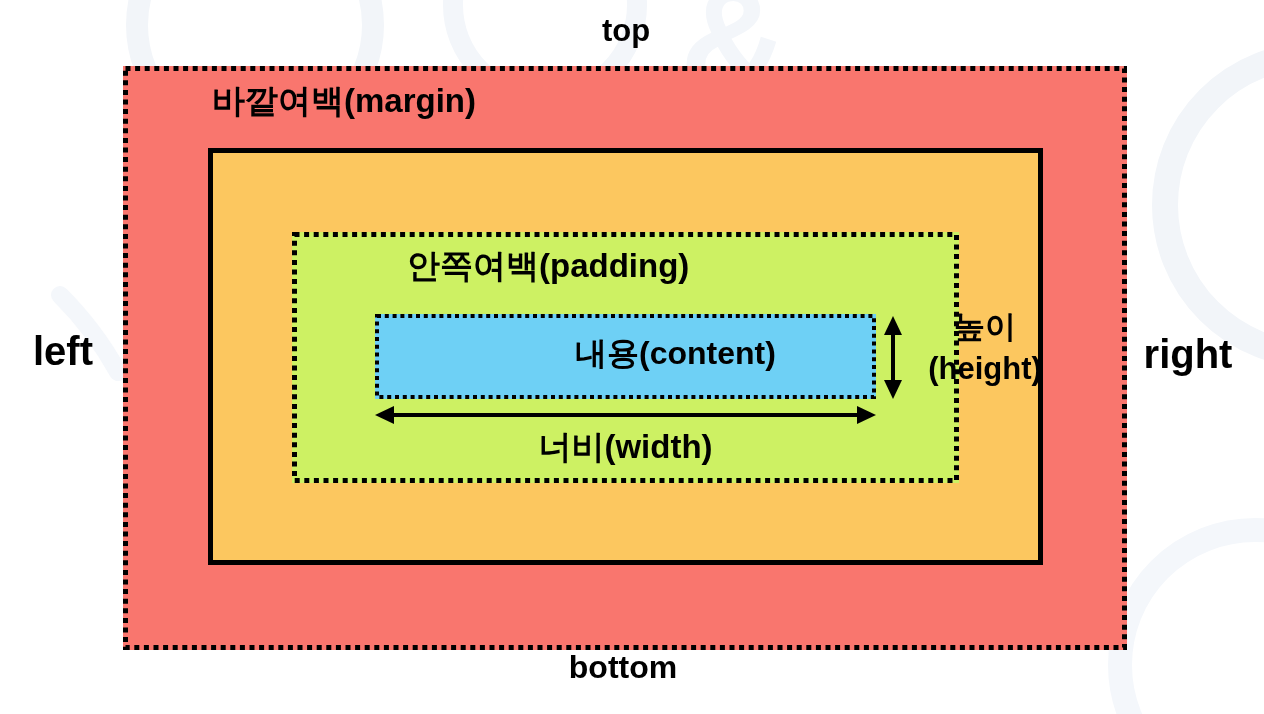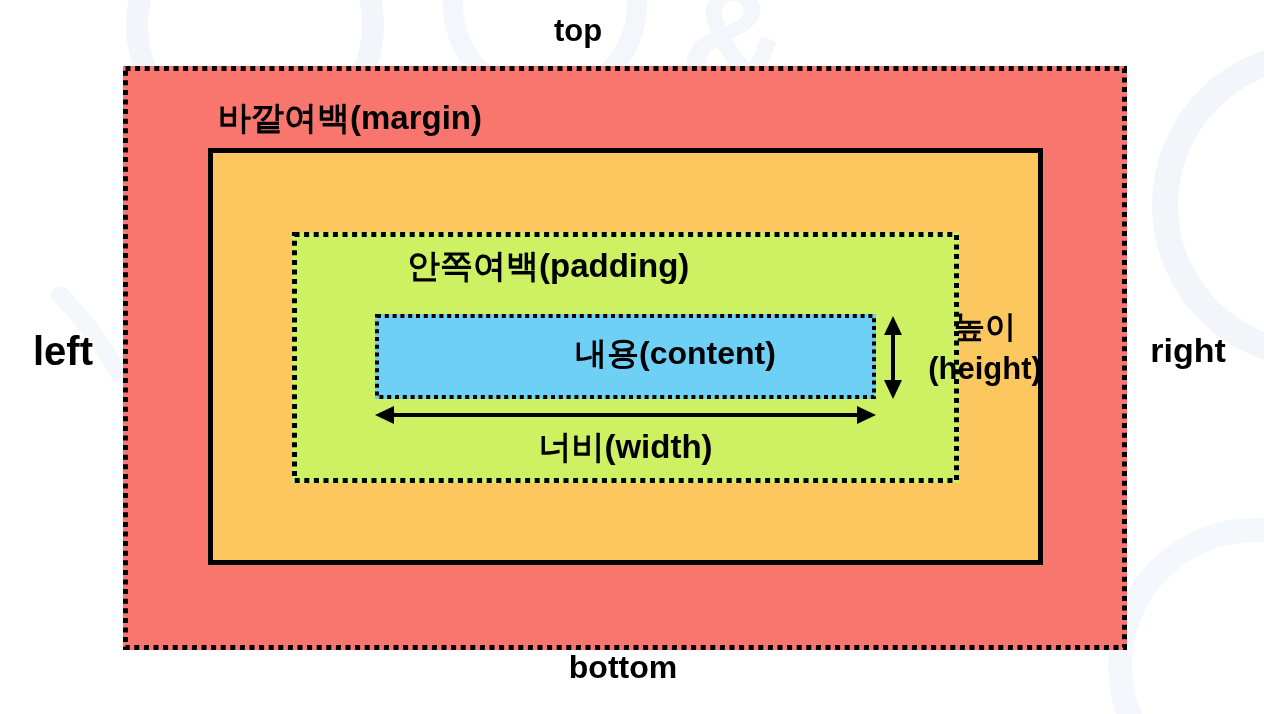--- a/index.html
+++ b/index.html
@@ -76,26 +76,26 @@
       <polygon points="876,415 857,406 857,424" fill="#000"></polygon>
     </g>
 
     <g>
       <line x1="893" y1="330" x2="893" y2="385" stroke="#000" stroke-width="4"></line>
       <polygon points="893,316 884,335 902,335" fill="#000"></polygon>
       <polygon points="893,399 884,380 902,380" fill="#000"></polygon>
     </g>
   </svg>
 
-  <div class="lbl centered" style="left:528px; top:15px; width:100px; font-size:31px;">top</div>
+  <div class="lbl centered" style="left:576px; top:15px; width:100px; font-size:31px;">top</div>
   <div class="lbl centered" style="left:518px; top:651px; width:210px; font-size:32px;text-align:center;">bottom</div>
   <div class="lbl centered" style="left:13px; top:330px; width:100px; font-size:40px;">left</div>
-  <div class="lbl centered" style="left:1138px; top:333px; width:100px; font-size:34px;">right</div>
+  <div class="lbl centered" style="left:1138px; top:333px; width:100px; font-size:40px;">right</div>
 
-  <div class="lbl" style="left:218px; top:84px; font-size:33px;margin-top:17px;">바깥여백(margin)</div>
+  <div class="lbl" style="left:212px; top:84px; font-size:33px;">바깥여백(margin)</div>
   <div class="lbl" style="left:383px; top:249px; font-size:33px;margin-left:24px;">안쪽여백(padding)</div>
   <div class="lbl centered" style="left:375px; top:337px; width:601px; font-size:32px;">내용(content)</div>
 
   <div class="lbl centered" style="left:905px; top:306px; width:160px; font-size:31px; line-height:1.35; white-space:normal;">
     <span style="display:block;">높이</span>
     <span style="display:block;">(height)</span>
   </div>
   <div class="lbl centered" style="left:375px; top:430px; width:501px; font-size:33px;">너비(width)</div>
 
 </div>

